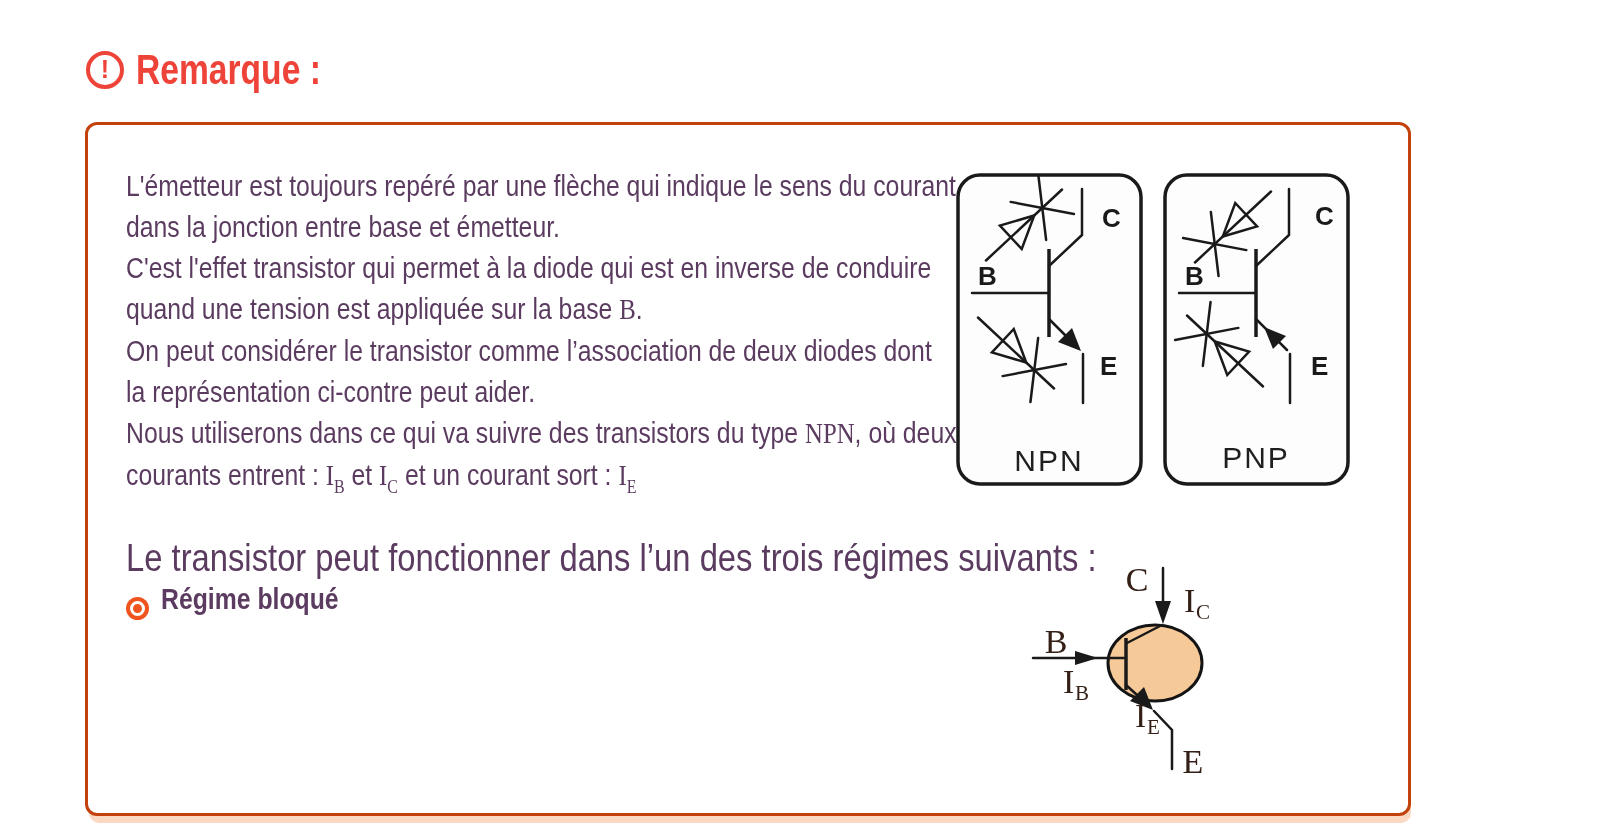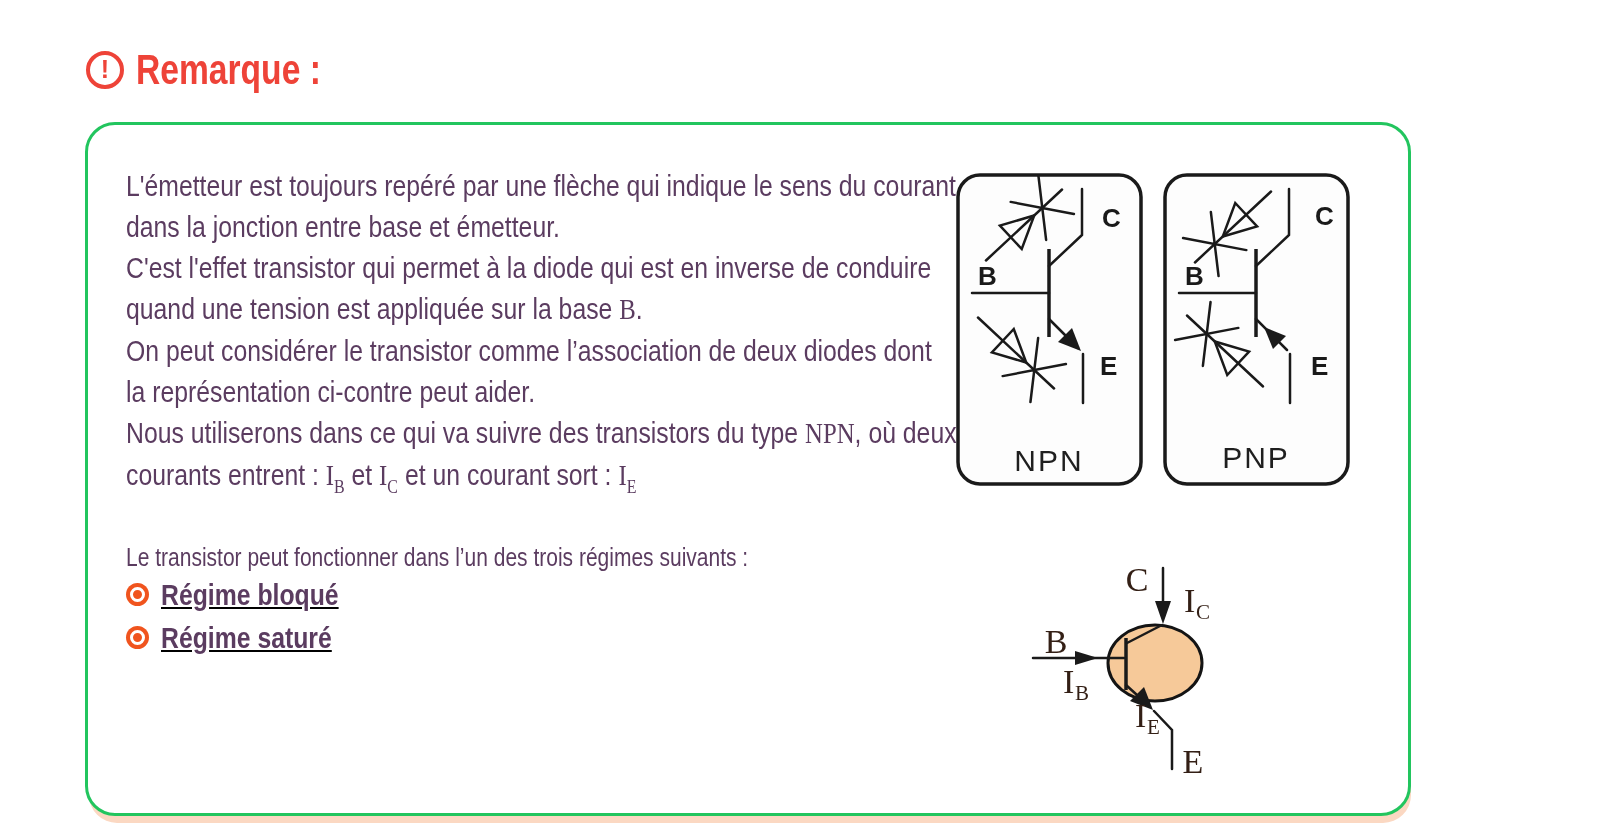--- a/index.html
+++ b/index.html
@@ -9,32 +9,32 @@
   
   .heading{position:absolute;left:86px;top:46px;display:flex;align-items:center;}
   .warn-circle{width:30px;height:30px;border:4px solid #ee4338;border-radius:50%;
                display:flex;align-items:center;justify-content:center;flex:0 0 auto;}
   .warn-bang{font-weight:bold;font-size:25px;color:#ee4338;line-height:1;transform:translateY(-1px);}
   .heading-label{margin-left:12px;color:#ee4338;font-size:42px;font-weight:bold;
                  transform:scaleX(.8);transform-origin:0 50%;white-space:nowrap;letter-spacing:0;}
 
   
   .note-box{position:absolute;left:85px;top:122px;width:1320px;height:688px;
-            border:3px solid #22c55e;border-radius:30px;background:#ffffff;
+            border:3px solid #c2410c;border-radius:12px;background:#ffffff;
             box-shadow:2px 9px 0 -2px #fbd8c2;}
 
   
   .cond{transform:scaleX(.84);transform-origin:0 0;white-space:nowrap;}
   .para{position:absolute;left:38px;top:40px;color:#5b3c60;font-size:29.5px;line-height:41px;}
   .serif{font-family:"Liberation Serif",serif;}
   .isub{font-family:"Liberation Serif",serif;font-size:19px;vertical-align:-8px;}
 
-  .intro{position:absolute;left:38px;top:412px;color:#5b3c60;font-size:25px;line-height:41px;}
+  .intro{position:absolute;left:38px;top:412px;color:#5b3c60;font-size:39px;line-height:41px;}
   .regimes{position:absolute;left:36px;top:448px;}
-  .regime-item{display:flex;align-items:center;height:43px;text-decoration:underline;}
+  .regime-item{display:flex;align-items:flex-end;height:43px;}
   .bullet{width:9px;height:9px;border-radius:50%;background:#f0541e;border:3.5px solid #ffffff;
           box-shadow:0 0 0 4px #f0541e;margin:0 16px 0 6px;flex:0 0 auto;}
   .regime-text{color:#5b3c60;font-size:29.5px;font-weight:bold;white-space:nowrap;
                transform:scaleX(.84);transform-origin:0 50%;}
 
   
   .npn-svg{position:absolute;left:868px;top:48px;}
   .pnp-svg{position:absolute;left:1075px;top:48px;}
   .tr-svg{position:absolute;left:900px;top:416px;}
   svg{display:block;}
@@ -71,24 +71,20 @@
       <div class="cond"><span>courants entrent : </span><span class="serif">I</span><span class="isub">B</span><span> et </span><span class="serif">I</span><span class="isub">C</span><span> et un courant sort : </span><span class="serif">I</span><span class="isub">E</span></div>
     </div>
 
     <div class="intro">
       <div class="cond">Le transistor peut fonctionner dans l’un des trois régimes suivants :</div>
     </div>
     <div class="regimes">
       <div class="regime-item">
         <span class="bullet"></span>
         <span class="regime-text">Régime bloqué</span>
-      </div>
-      <div class="regime-item">
-        <span class="bullet"></span>
-        <span class="regime-text">Régime saturé</span>
       </div>
     </div>
 
     <svg class="npn-svg" width="187" height="313" viewBox="0 0 187 313">
       <rect x="2" y="2" width="183" height="309" rx="22" fill="#fdfdfd" stroke="#1a1a1a" stroke-width="3.5"></rect>
 
       <path class="dbar" d="M93,76 V164"></path>
       <path class="dln" d="M16,120 H93"></path>
       <path class="dln" d="M93,93 L126,62 M126,62 V16"></path>
       <path class="dln" d="M93,146 L122,175 M127,181 V230"></path>

